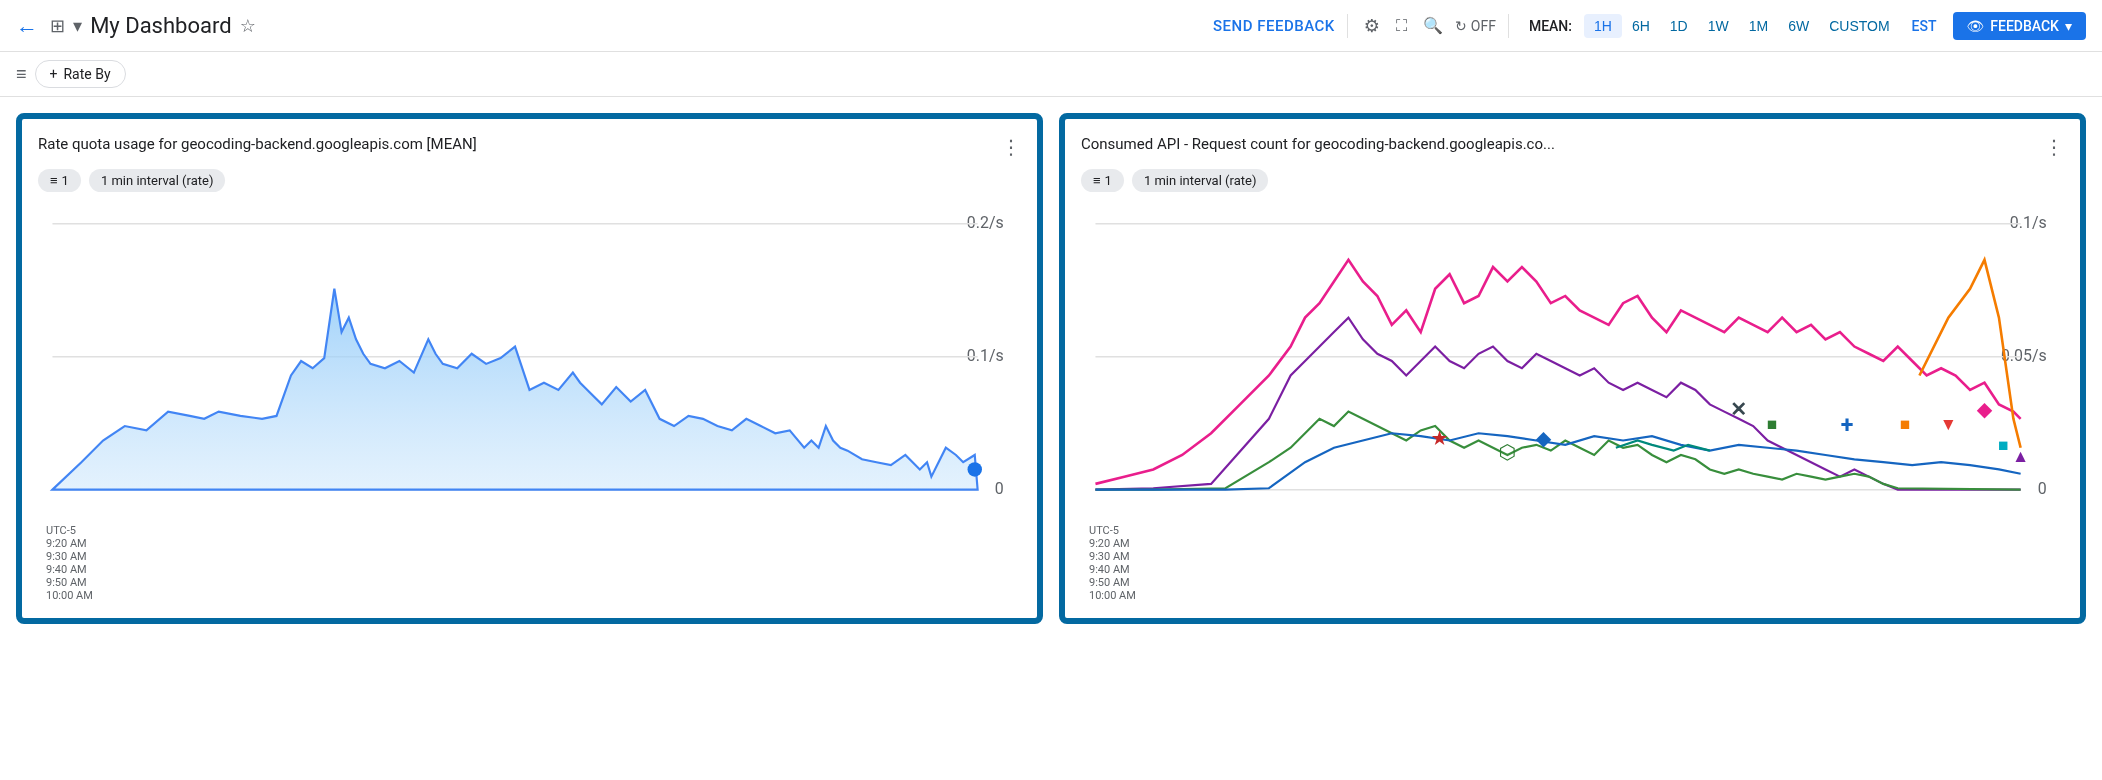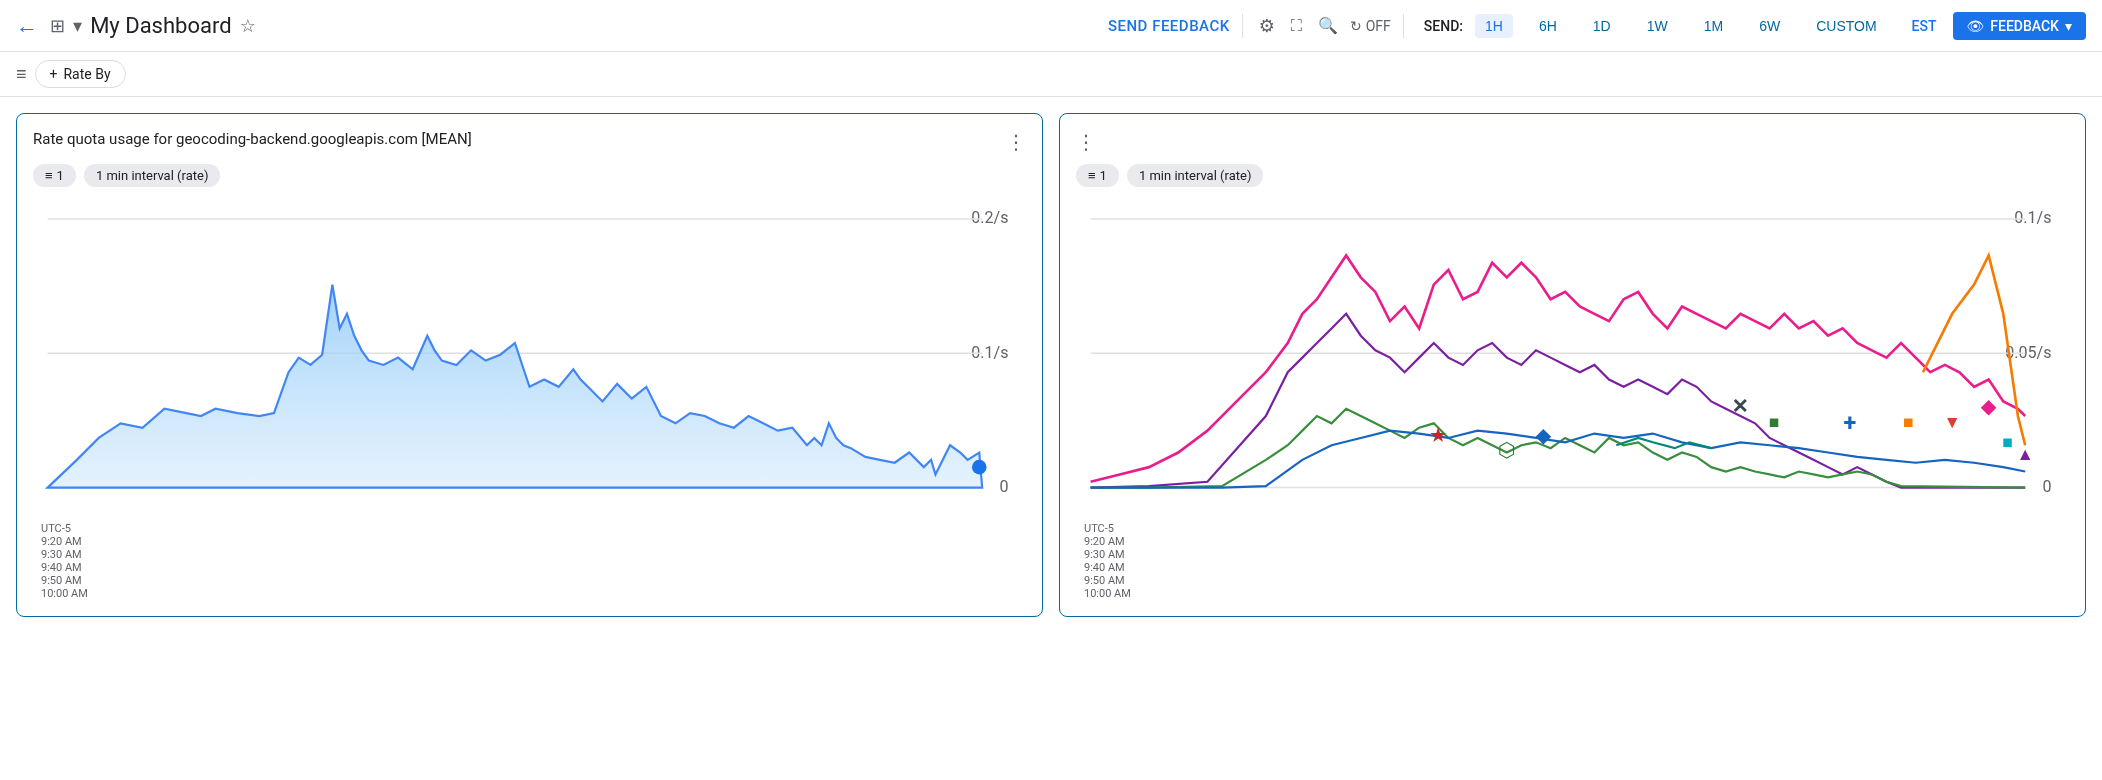--- a/index.html
+++ b/index.html
@@ -16,37 +16,37 @@
     }
     .header-back { color: #1a73e8; cursor: pointer; font-size: 22px; margin-right: 4px; }
     .header-grid-icon { color: #5f6368; font-size: 18px; }
     .header-title { font-size: 22px; font-weight: 400; color: #202124; }
     .header-star { color: #5f6368; font-size: 18px; cursor: pointer; }
     .header-spacer { flex: 1; }
     .header-send-feedback { color: #1a73e8; font-weight: 500; font-size: 15px; cursor: pointer; letter-spacing: 0.5px; }
     .header-icon-btn { color: #5f6368; font-size: 18px; cursor: pointer; padding: 4px; border-radius: 50%; display: flex; align-items: center; justify-content: center; }
     .refresh-section { display: flex; align-items: center; color: #5f6368; gap: 4px; cursor: pointer; font-size: 14px; }
     .time-label { font-weight: 500; color: #202124; font-size: 14px; margin-left: 8px; }
-    .time-buttons { display: flex; align-items: center; gap: 16px; margin-left: 4px; }
+    .time-buttons { display: flex; align-items: center; gap: 0; margin-left: 4px; }
     .time-btn {
       padding: 4px 10px;
       font-size: 14px;
       font-weight: 500;
       color: #0369a1;
       cursor: pointer;
       border-radius: 4px;
       border: none;
       background: transparent;
     }
     .time-btn.active {
       background: #e8f0fe;
       color: #1a73e8;
       border-radius: 4px;
     }
-    .timezone-btn { color: #1a73e8; font-weight: 500; font-size: 14px; cursor: pointer; margin-left: 17px; }
+    .timezone-btn { color: #1a73e8; font-weight: 500; font-size: 14px; cursor: pointer; margin-left: 4px; }
     .viewing-btn {
       display: flex;
       align-items: center;
       gap: 6px;
       background: #1a73e8;
       color: #fff;
       border-radius: 4px;
       padding: 6px 14px;
       cursor: pointer;
       font-weight: 500;
@@ -87,21 +87,21 @@
     
     .main-content {
       display: flex;
       gap: 16px;
       padding: 16px;
     }
 
     
     .chart-card {
       flex: 1;
-      border: 1px solid #0369a1;
+      border: 6px solid #0369a1;
       border-radius: 8px;
       padding: 16px;
       background: #fff;
       min-width: 0;
     }
     .chart-header {
       display: flex;
       align-items: flex-start;
       justify-content: space-between;
       margin-bottom: 10px;
@@ -163,21 +163,21 @@
   <span class="header-send-feedback">SEND FEEDBACK</span>
   <div class="header-divider"></div>
   <span class="header-icon-btn">⚙</span>
   <span class="header-icon-btn" style="font-size:16px;">⛶</span>
   <span class="header-icon-btn" style="font-size:16px;">🔍</span>
   <div class="refresh-section">
     <span>↻</span>
     <span>OFF</span>
   </div>
   <div class="header-divider"></div>
-  <span class="time-label">SEND:</span>
+  <span class="time-label">MEAN:</span>
   <div class="time-buttons">
     <button class="time-btn active">1H</button>
     <button class="time-btn">6H</button>
     <button class="time-btn">1D</button>
     <button class="time-btn">1W</button>
     <button class="time-btn">1M</button>
     <button class="time-btn">6W</button>
     <button class="time-btn">CUSTOM</button>
   </div>
   <span class="timezone-btn">EST</span>
@@ -258,20 +258,21 @@
         <span>9:30 AM</span>
         <span>9:40 AM</span>
         <span>9:50 AM</span>
         <span>10:00 AM</span>
       </div>
     </div>
   </div>
 
   <div class="chart-card">
     <div class="chart-header">
+      <span class="chart-title">Consumed API - Request count for geocoding-backend.googleapis.co...</span>
       <span class="chart-menu-icon">⋮</span>
     </div>
     <div class="chart-filters">
       <div class="filter-chip">
         <span>≡</span>
         <span>1</span>
       </div>
       <div class="filter-chip">
         <span>1 min interval (rate)</span>
       </div>

